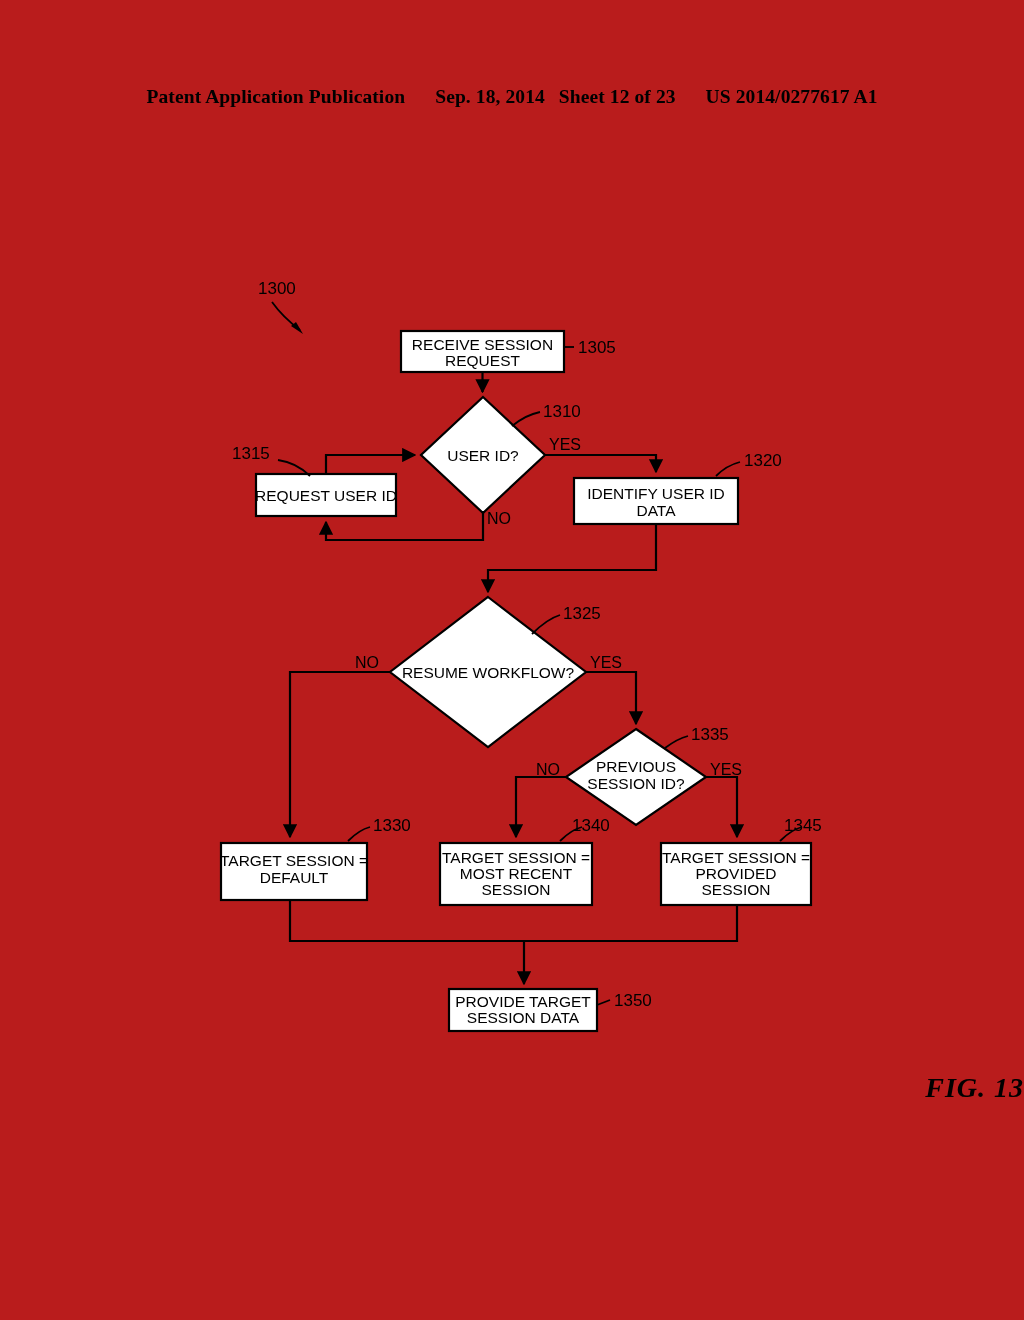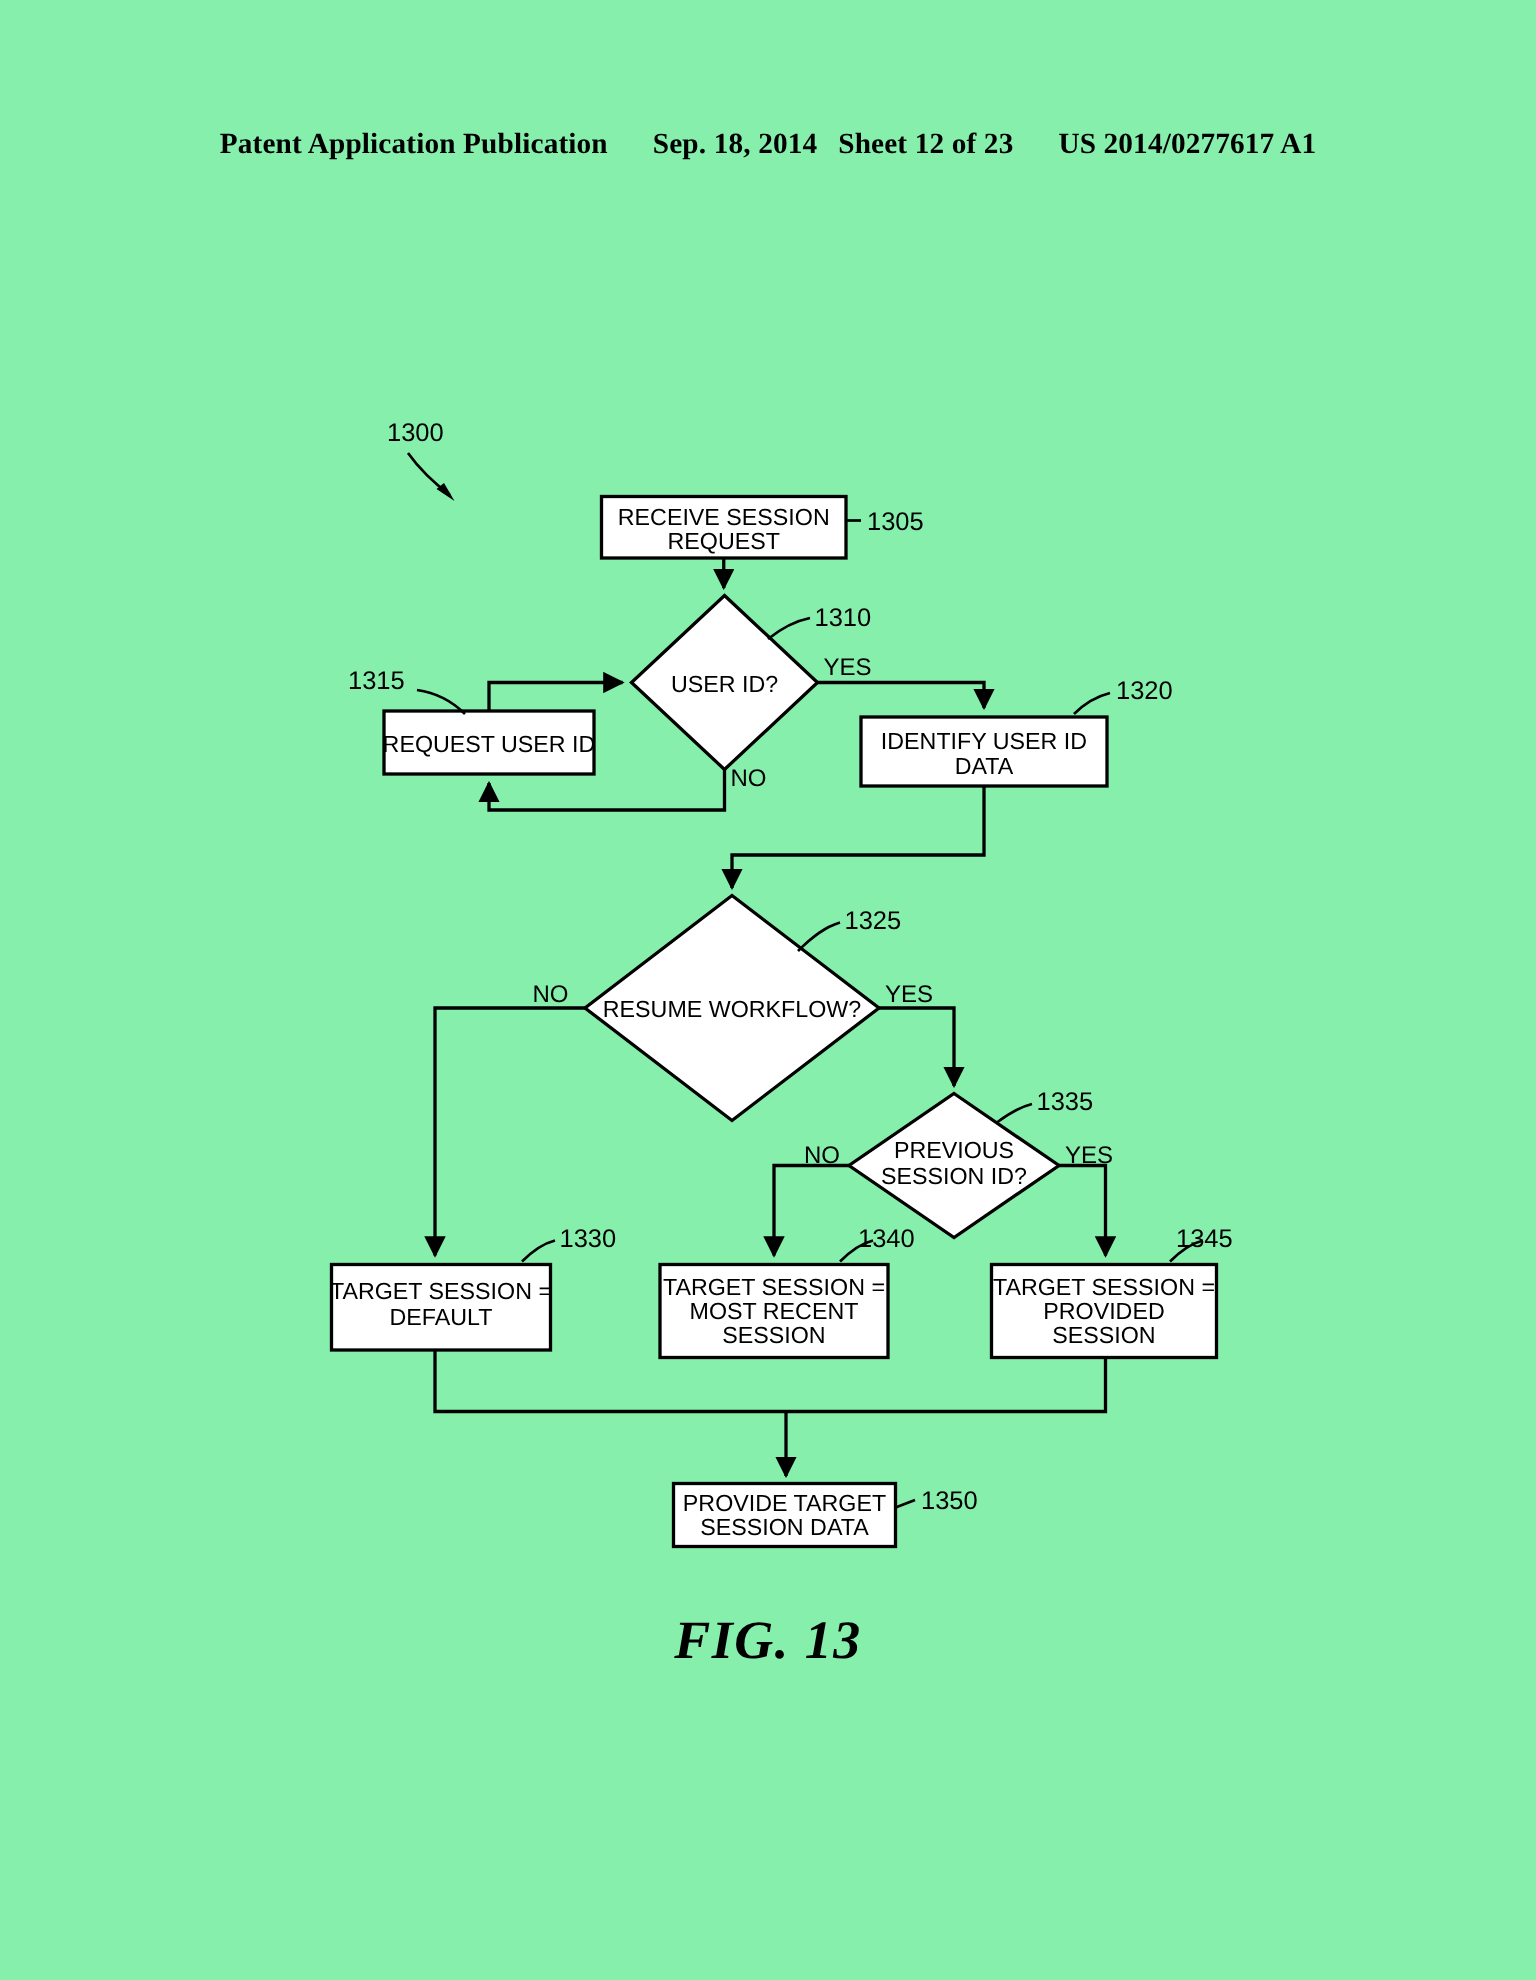--- a/index.html
+++ b/index.html
@@ -13,21 +13,21 @@
     position: relative;
     font-family: "Liberation Sans", sans-serif;
     color: #000000;
     overflow: hidden;
   }
   #page {
     position: absolute;
     left: 0; top: 0;
     width: 1024px;
     height: 1320px;
-    background: #86efac;
+    background: #b91c1c;
   }
   .header {
     position: absolute;
     left: 0;
     top: 86px;
     width: 1024px;
     text-align: center;
     font-family: "Liberation Serif", serif;
     font-weight: bold;
     font-size: 19.5px;
@@ -36,25 +36,25 @@
   }
   .header span { display: inline-block; }
   .hdr-gap-a { width: 30px; }
   .hdr-gap-b { width: 14px; }
   .hdr-gap-c { width: 30px; }
   .figcaption {
     position: absolute;
     left: 0;
     top: 1072px;
     width: 1024px;
-    text-align: center;
+    text-align: right;
     font-family: "Liberation Serif", serif;
     font-style: italic;
     font-weight: bold;
-    font-size: 36px;
+    font-size: 28px;
     letter-spacing: 1px;
   }
   svg#flow {
     position: absolute;
     left: 0;
     top: 0;
     width: 1024px;
     height: 1320px;
   }
   svg#flow text {

